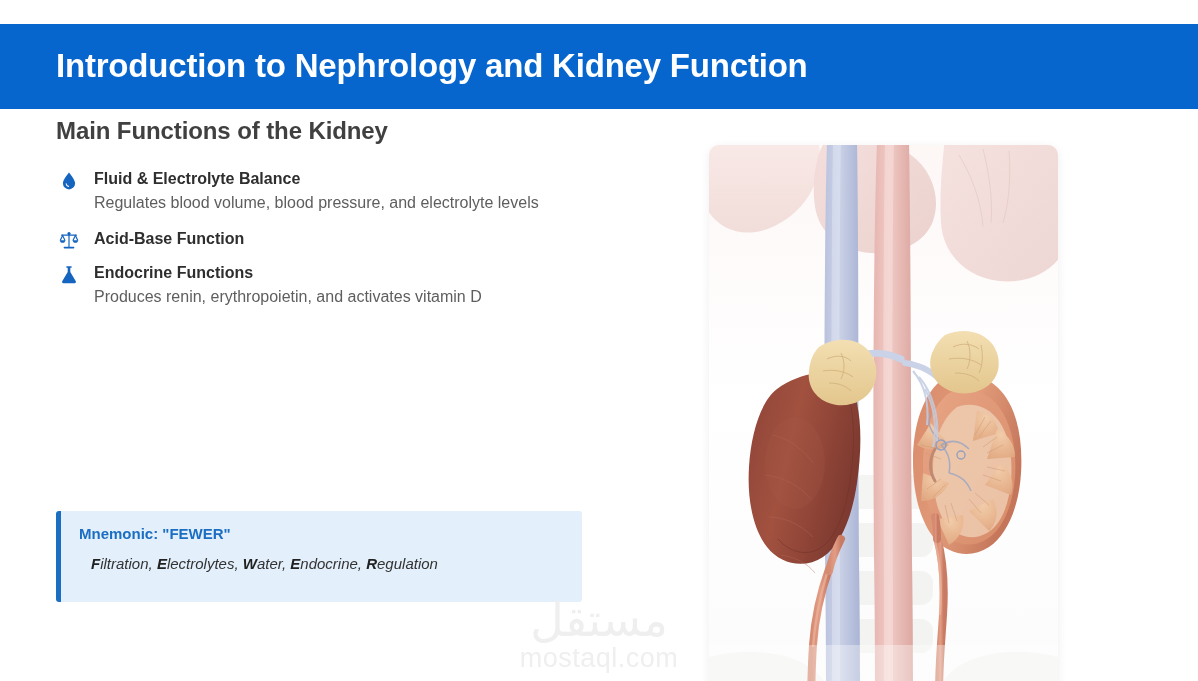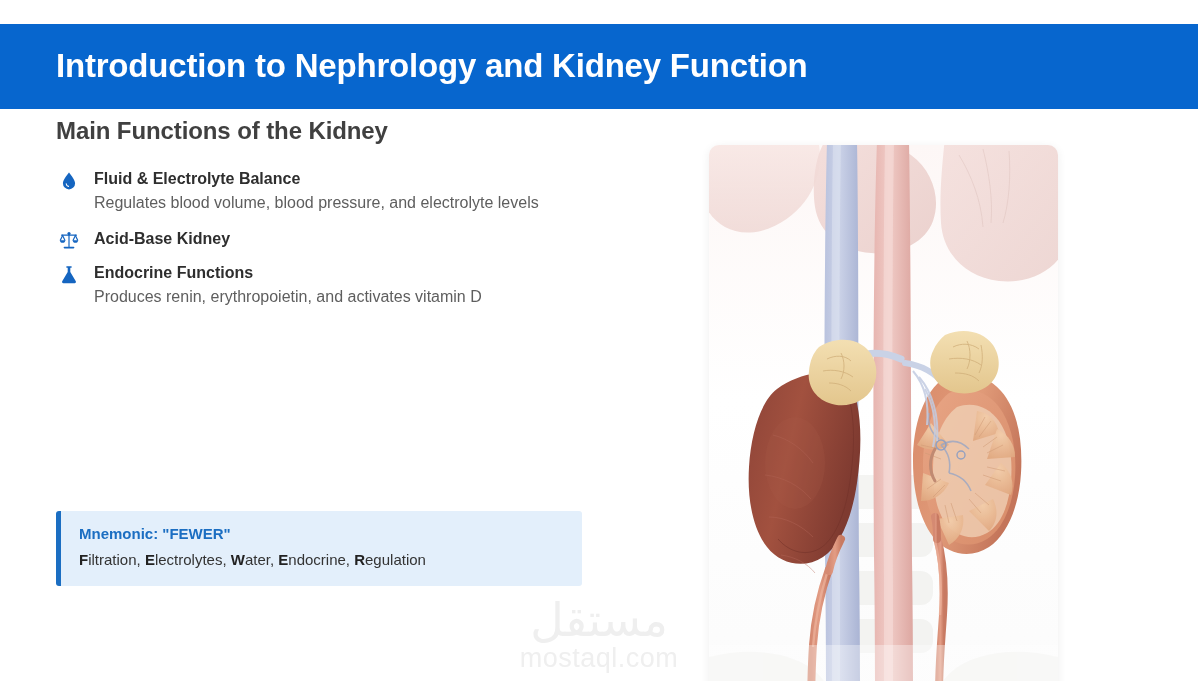--- a/index.html
+++ b/index.html
@@ -114,22 +114,23 @@
   }
   .mnemonic-title {
     color: #1b6ec2;
     font-size: 15px;
     font-weight: bold;
     margin: 0 0 8px 0;
   }
   .mnemonic-text {
     color: #333333;
     font-size: 15px;
-    margin: 0;
+    margin: 12px;
     line-height: 1.3;
+    font-style: italic;
   }
   .mnemonic-text b { font-weight: bold; color: #222; }
 
   
   .image-card {
     position: absolute;
     left: 709px;
     top: 60px;
     width: 349px;
     height: 568px;
@@ -203,21 +204,21 @@
               <line x1="3.6" y1="4.4" x2="1.3" y2="9.2"></line>
               <line x1="3.6" y1="4.4" x2="5.9" y2="9.2"></line>
               <line x1="16.4" y1="4.4" x2="14.1" y2="9.2"></line>
               <line x1="16.4" y1="4.4" x2="18.7" y2="9.2"></line>
             </g>
             <path d="M1.0 9.2h5.2a2.6 2.6 0 0 1-5.2 0z" fill="#1565c0"></path>
             <path d="M13.8 9.2H19a2.6 2.6 0 0 1-5.2 0z" fill="#1565c0"></path>
             <circle cx="10" cy="2.6" r="1.6" fill="#1565c0"></circle>
           </svg>
         </span>
-        <p class="func-title">Acid-Base Kidney</p>
+        <p class="func-title">Acid-Base Function</p>
       </li>
 
       <li class="func-item">
         <span class="func-icon">
           <svg width="16" height="19" viewBox="0 0 16 19" aria-hidden="true">
             <path d="M5.4 1.2h5.2v1.6H9.3v4.3l5.5 9.1c0.5 0.9-0.1 2-1.2 2H2.4c-1.1 0-1.7-1.1-1.2-2l5.5-9.1V2.8H5.4z" fill="#1565c0"></path>
           </svg>
         </span>
         <p class="func-title">Endocrine Functions</p>
         <p class="func-desc">Produces renin, erythropoietin, and activates vitamin D</p>

